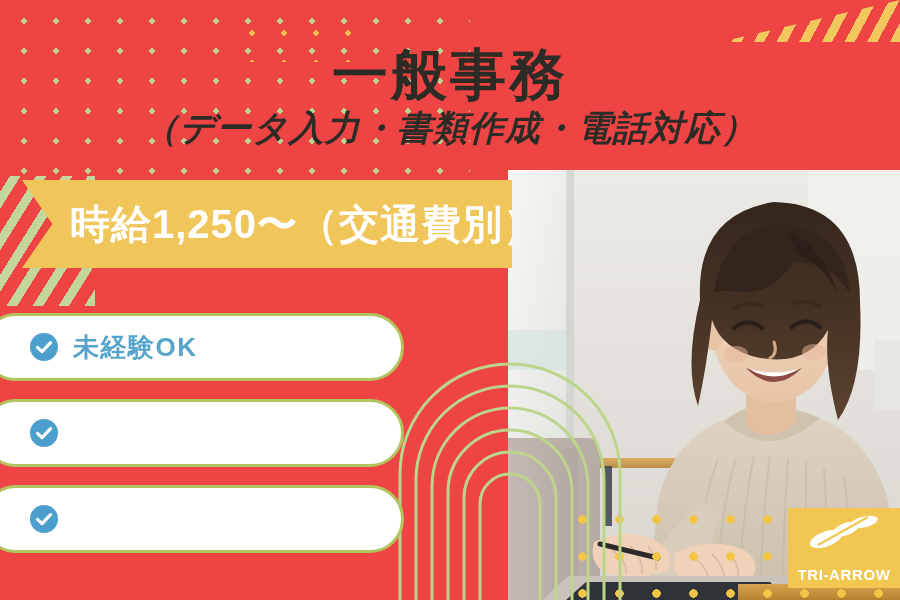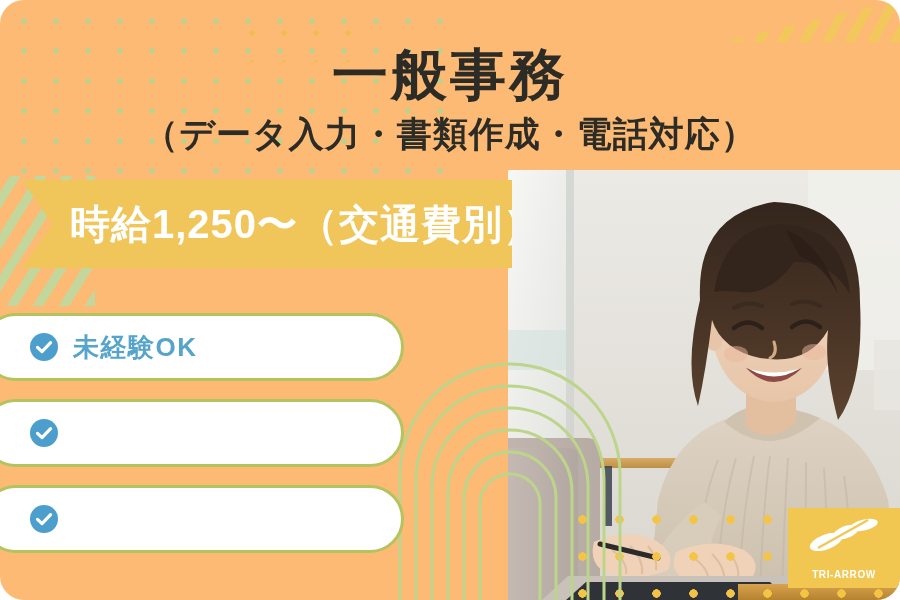--- a/index.html
+++ b/index.html
@@ -9,22 +9,21 @@
   }
   body {
     font-family: "Liberation Sans", "DejaVu Sans", sans-serif;
   }
 
   #banner {
     position: relative;
     width: 900px;
     height: 600px;
     overflow: hidden;
-    background: #fdba74;
-    border-radius: 24px;
+    background: #ef4444;
   }
 
   
   .dot-grid-green {
     position: absolute;
     left: 0;
     top: 0;
     width: 470px;
     height: 200px;
     background-image: radial-gradient(circle, #BBD18E 2.6px, rgba(0,0,0,0) 2.9px);
@@ -127,21 +126,22 @@
     letter-spacing: 3px;
     line-height: 1.1;
     display: block;
   }
   .headline .subtitle {
     display: block;
     font-size: 35px;
     font-weight: bold;
     letter-spacing: 1px;
     line-height: 1.25;
-    margin-top: 6px;
+    margin-top: 0;
+    font-style: italic;
   }
 
   
   .ribbon {
     position: absolute;
     left: 22px;
     top: 180px;
     width: 490px;
     height: 88px;
     background: #F0C65B;
@@ -203,21 +203,21 @@
     background: #F2C751;
     display: flex;
     flex-direction: column;
     align-items: center;
     justify-content: center;
   }
   .logo-mark { width: 72px; height: 34px; display: block; }
   .logo-mark svg { display: block; }
   .logo-text {
     color: #FFFFFF;
-    font-size: 10px;
+    font-size: 15px;
     font-weight: bold;
     letter-spacing: 0.6px;
     margin-top: 18px;
   }
 </style>
 </head>
 <body>
 
 <div id="banner">
 

